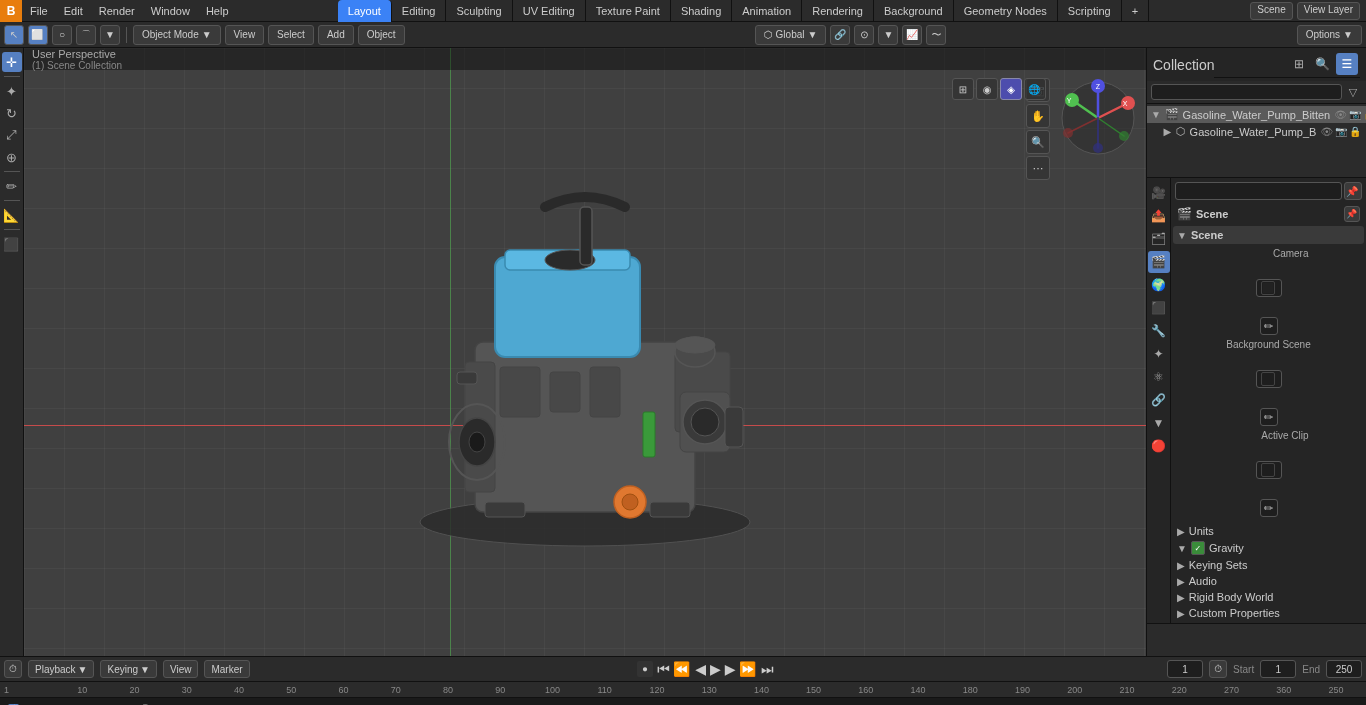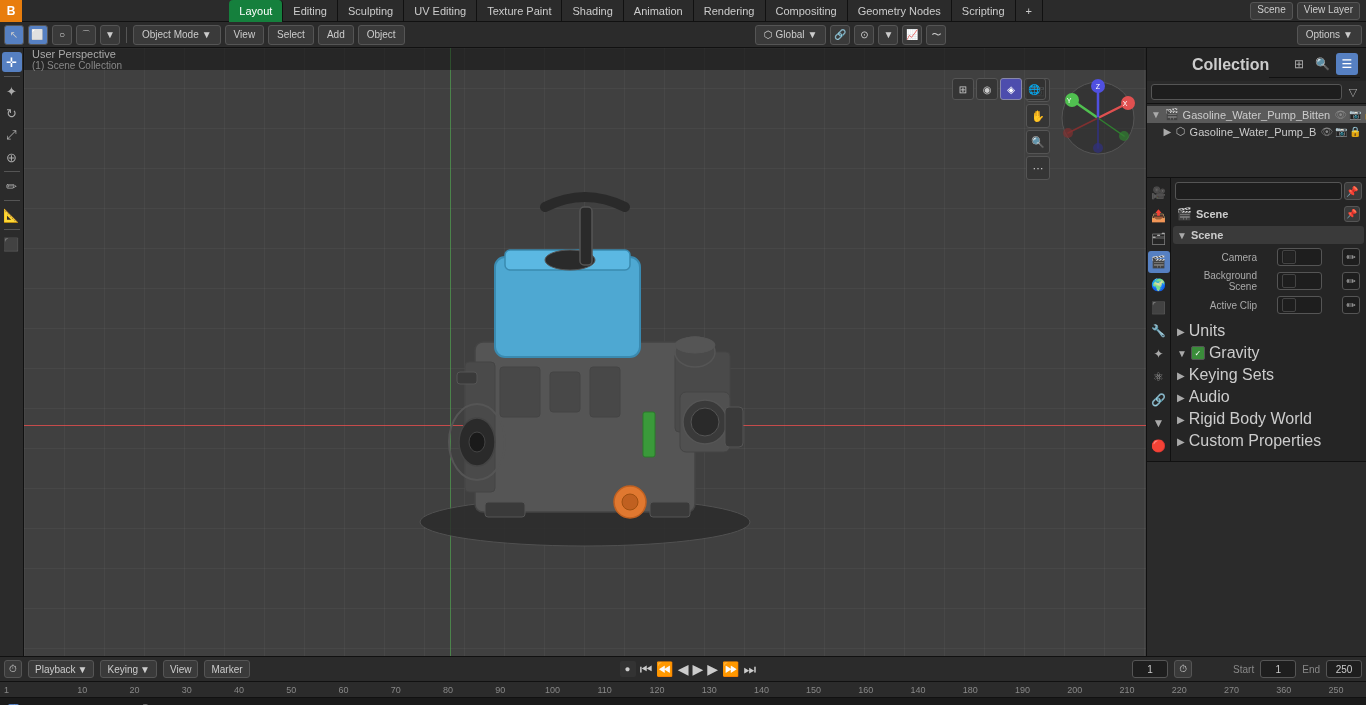--- a/index.html
+++ b/index.html
@@ -5,21 +5,21 @@
     * { margin: 0; padding: 0; box-sizing: border-box; }
     body { width: 1366px; height: 705px; overflow: hidden; background: #1e1e1e; font-family: 'Segoe UI', Arial, sans-serif; font-size: 11px; color: #ccc; }
 
     
     #topbar { display: flex; align-items: center; height: 22px; background: #2b2b2b; border-bottom: 1px solid #111; }
     .topbar-logo { width: 22px; height: 22px; background: #e87d0d; display: flex; align-items: center; justify-content: center; color: white; font-weight: bold; font-size: 12px; flex-shrink: 0; }
     .topbar-menu { display: flex; align-items: center; }
     .topbar-menu-item { padding: 2px 8px; color: #ccc; font-size: 11px; cursor: pointer; height: 22px; line-height: 18px; }
     .topbar-workspaces { display: flex; align-items: center; flex: 1; justify-content: center; }
     .workspace-tab { padding: 2px 10px; color: #ccc; font-size: 11px; cursor: pointer; height: 22px; line-height: 18px; border-right: 1px solid #111; }
-    .workspace-tab.active { background: #15803d; color: #fff; border-radius: 4px 4px 0 0; }
+    .workspace-tab.active { background: #3b82f6; color: #fff; border-radius: 4px 4px 0 0; }
     .topbar-right { display: flex; align-items: center; gap: 4px; padding-right: 6px; }
     .topbar-btn { background: #3a3a3a; border: 1px solid #555; border-radius: 3px; color: #ccc; font-size: 10px; padding: 1px 6px; cursor: pointer; height: 18px; }
 
     
     #toolbar2 { display: flex; align-items: center; height: 26px; background: #2b2b2b; border-bottom: 1px solid #111; padding: 0 4px; gap: 4px; }
     .tb2-btn { background: #3a3a3a; border: 1px solid #555; border-radius: 3px; color: #ccc; font-size: 10px; padding: 2px 8px; cursor: pointer; height: 20px; display: flex; align-items: center; gap: 3px; }
     .tb2-separator { width: 1px; height: 16px; background: #555; margin: 0 2px; }
     .tb2-icon { width: 20px; height: 20px; background: #3a3a3a; border: 1px solid #555; border-radius: 3px; display: flex; align-items: center; justify-content: center; cursor: pointer; font-size: 10px; }
     .tb2-icon.active { background: #5680c2; }
 
@@ -62,28 +62,28 @@
     .oi-name { color: #ccc; font-size: 11px; flex: 1; }
     .oi-actions { display: flex; gap: 2px; color: #888; font-size: 10px; }
     .pi-icon { width: 22px; height: 22px; display: flex; align-items: center; justify-content: center; cursor: pointer; color: #aaa; font-size: 12px; border-radius: 3px; }
     .pi-icon.active { background: #5680c2; color: #fff; }
     #prop-content { flex: 1; overflow-y: auto; padding: 4px; }
 
     .prop-section { margin-bottom: 4px; }
     .prop-section-header { display: flex; align-items: center; gap: 4px; padding: 3px 4px; background: #3a3a3a; border-radius: 3px; cursor: pointer; margin-bottom: 2px; }
     .psh-arrow { color: #aaa; font-size: 10px; }
     .psh-label { color: #ccc; font-size: 11px; font-weight: bold; }
-    .prop-row { display: flex; align-items: center; padding: 2px 4px; gap: 20px; }
+    .prop-row { display: flex; align-items: center; padding: 2px 4px; gap: 20px; flex-direction: column; }
     .prop-label { color: #aaa; font-size: 10px; flex: 1; text-align: right; min-width: 80px; }
     .prop-value { flex: 1; background: #1e1e1e; border: 1px solid #555; border-radius: 3px; color: #ccc; font-size: 10px; padding: 1px 4px; height: 18px; display: flex; align-items: center; }
     .prop-value-icon { width: 18px; height: 18px; background: #1e1e1e; border: 1px solid #555; border-radius: 3px; display: flex; align-items: center; justify-content: center; cursor: pointer; }
 
     .prop-collapsible { display: flex; align-items: center; padding: 2px 4px; cursor: pointer; }
     .prop-coll-arrow { color: #aaa; font-size: 10px; margin-right: 4px; }
-    .prop-coll-label { color: #ccc; font-size: 16px; }
+    .prop-coll-label { color: #ccc; font-size: 11px; }
     .vpb-label { color: #aaa; font-size: 11px; }
     .vpb-sublabel { color: #888; font-size: 10px; }
 
     
     #timeline { height: 25px; background: #2b2b2b; border-top: 1px solid #111; display: flex; align-items: center; padding: 0 4px; gap: 6px; }
     .tl-btn { background: #3a3a3a; border: 1px solid #555; border-radius: 3px; color: #ccc; font-size: 10px; padding: 1px 6px; cursor: pointer; height: 18px; display: flex; align-items: center; gap: 2px; }
     .tl-num { background: #1e1e1e; border: 1px solid #555; border-radius: 3px; color: #ccc; font-size: 10px; padding: 1px 4px; height: 18px; width: 36px; display: flex; align-items: center; justify-content: center; }
 
     
     #statusbar { height: 24px; background: #1a1a1a; border-top: 1px solid #111; display: flex; align-items: center; padding: 0 8px; gap: 16px; }
@@ -105,40 +105,47 @@
     .vp-top-right { position: absolute; top: 30px; right: 96px; display: flex; flex-direction: column; gap: 2px; z-index: 10; }
     .vp-tr-btn { width: 24px; height: 24px; background: rgba(50,50,50,0.8); border: 1px solid #555; border-radius: 3px; display: flex; align-items: center; justify-content: center; cursor: pointer; color: #ccc; font-size: 11px; }
 
     
     #rp-icons-row { display: flex; align-items: center; padding: 2px; background: #252525; border-bottom: 1px solid #111; }
     .rp-icon-tab { width: 22px; height: 22px; display: flex; align-items: center; justify-content: center; cursor: pointer; color: #aaa; font-size: 12px; border-radius: 3px; }
     .rp-icon-tab.active { background: #5680c2; color: #fff; }
 
     
     .collection-header { display: flex; align-items: center; padding: 3px 6px; background: #252525; }
-    .ch-text { color: #ccc; font-size: 16px; font-weight: bold; margin-left: 39px; }
+    .ch-text { color: #ccc; font-size: 14px; font-weight: normal; }
 
     
     .gizmo-svg { width: 80px; height: 80px; }
   </style>
 </head>
 <body>
 
 <div id="topbar">
   <div class="topbar-logo">B</div>
+  <div class="topbar-menu">
+    <div class="topbar-menu-item">File</div>
+    <div class="topbar-menu-item">Edit</div>
+    <div class="topbar-menu-item">Render</div>
+    <div class="topbar-menu-item">Window</div>
+    <div class="topbar-menu-item">Help</div>
+  </div>
   <div class="topbar-workspaces">
     <div class="workspace-tab active">Layout</div>
     <div class="workspace-tab">Editing</div>
     <div class="workspace-tab">Sculpting</div>
     <div class="workspace-tab">UV Editing</div>
     <div class="workspace-tab">Texture Paint</div>
     <div class="workspace-tab">Shading</div>
     <div class="workspace-tab">Animation</div>
     <div class="workspace-tab">Rendering</div>
-    <div class="workspace-tab">Compositing</div>
+    <div class="workspace-tab">Background</div>
     <div class="workspace-tab">Geometry Nodes</div>
     <div class="workspace-tab">Scripting</div>
     <div class="workspace-tab">+</div>
   </div>
   <div class="topbar-right">
     <div class="topbar-btn">Scene</div>
     <div class="topbar-btn">View Layer</div>
   </div>
 </div>
 
@@ -457,21 +464,21 @@
     <div style="font-size:14px;color:#ccc;cursor:pointer;">▶</div>
     <div style="font-size:14px;color:#ccc;cursor:pointer;">⏩</div>
     <div style="font-size:14px;color:#ccc;cursor:pointer;">⏭</div>
   </div>
 
   <div style="flex:1;"></div>
 
   <div style="font-size:10px;color:#888;"></div>
   <div class="tl-num">1</div>
   <div style="width:18px;height:18px;background:#3a3a3a;border:1px solid #555;border-radius:3px;display:flex;align-items:center;justify-content:center;cursor:pointer;font-size:10px;color:#ccc;">⏱</div>
-  <span style="color:#888;font-size:10px;margin-left:35px;">Start</span>
+  <span style="color:#888;font-size:10px;">Start</span>
   <div class="tl-num">1</div>
   <span style="color:#888;font-size:10px;">End</span>
   <div class="tl-num">250</div>
 </div>
 
 <div id="framebar">
   <div class="frame-numbers">
     <span class="fn first">1</span>
     <span class="fn">10</span>
     <span class="fn">20</span>

